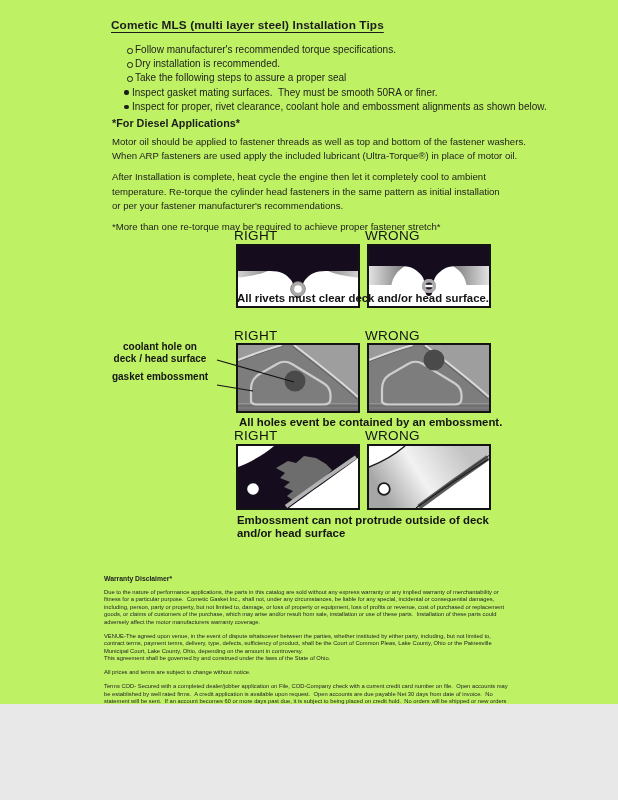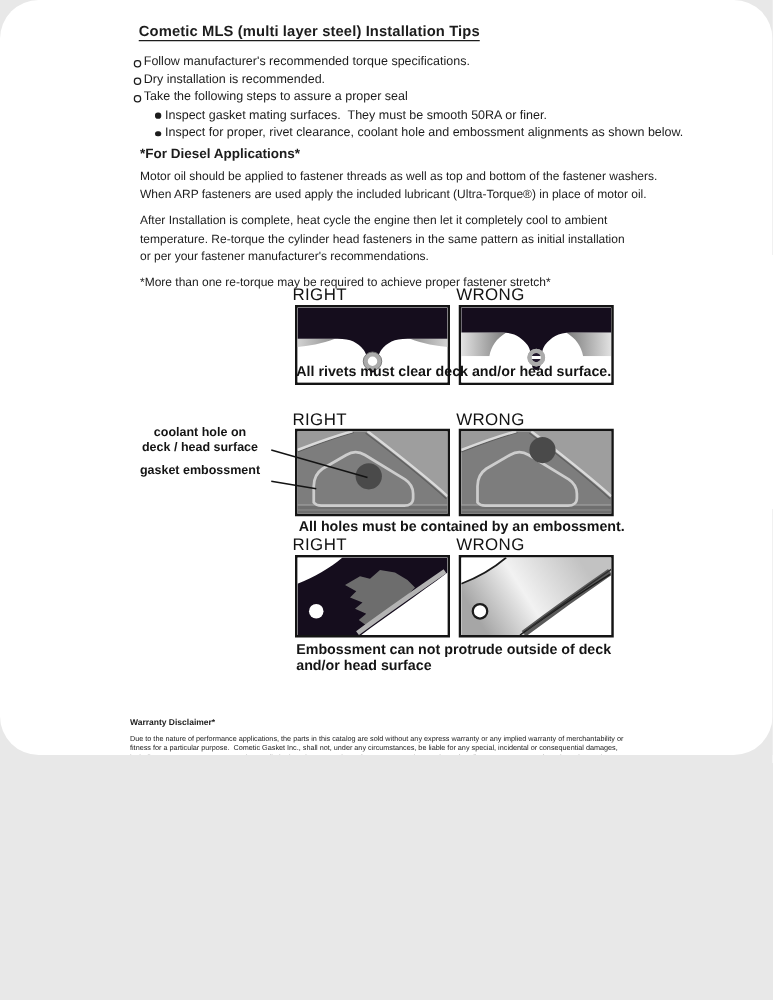--- a/index.html
+++ b/index.html
@@ -1,24 +1,24 @@
 <!DOCTYPE html>
 <html><head>
 <meta charset="utf-8">
 <style>
   html,body{margin:0;padding:0;background:#e8e8e8;}
-  .page{position:relative;width:618px;height:604px;background:#ffffff;overflow:hidden;
-        font-family:"Liberation Sans","DejaVu Sans",sans-serif;color:#1c1c1c;margin:0 auto;border-radius:31px;}
+  .page{position:relative;width:618px;height:704px;background:#bef264;overflow:hidden;
+        font-family:"Liberation Sans","DejaVu Sans",sans-serif;color:#1c1c1c;margin:0 auto;}
   .pre{white-space:pre;}
   
   .title{position:absolute;left:111px;top:18px;font-size:11.8px;font-weight:bold;
          text-decoration:underline;text-underline-offset:3px;letter-spacing:.1px;}
   
   .bullets{position:absolute;left:107px;top:43px;width:460px;font-size:10px;line-height:14.2px;}
-  .brow{position:relative;padding-left:8px;}
+  .brow{position:relative;padding-left:8px;margin-left:20px;}
   .brow.sub{margin-left:17px;}
   .dot{position:absolute;left:0;top:5px;width:3.5px;height:3.5px;border:1px solid #1c1c1c;border-radius:50%;}
   .dot.filled{background:#1c1c1c;border:none;width:4.5px;height:4.5px;top:4.8px;}
   
   .diesel{position:absolute;left:112px;top:117px;width:470px;}
   .dheading{font-size:10.8px;font-weight:bold;margin-bottom:6px;}
   .dpara{font-size:9.6px;line-height:14.2px;margin-bottom:7px;}
   
   .dlabel{position:absolute;width:124px;text-align:left;font-size:13.5px;color:#121212;letter-spacing:.3px;}
   .dbox{position:absolute;width:120px;border:2px solid #141414;background:#fff;line-height:0;}
@@ -159,21 +159,21 @@
       <path d="M13,57 V44 C13,38 15,33.5 20,30 L39,19 C44,16 49,16 54,19 L86,38.5 C90.5,41.5 92.5,45.5 92.5,50 V53.5 C92.5,57.5 89.5,59.5 85.5,59.5 H19 C15,59.5 13,57 13,57 Z" fill="none" stroke="#cdcdcd" stroke-width="2.2" stroke-linejoin="round"></path>
       <circle cx="65" cy="15" r="10.5" fill="#4a4a4a"></circle>
     </svg>
   </div>
 
   <svg class="leaders" width="200" height="64" viewBox="0 0 200 64">
     <line x1="113" y1="22" x2="190" y2="44" stroke="#131313" stroke-width="1.2"></line>
     <line x1="113" y1="47" x2="149" y2="53" stroke="#131313" stroke-width="1.2"></line>
   </svg>
 
-  <div class="dcap" style="left:239px;top:416px;">All holes must be contained by an embossment.</div>
+  <div class="dcap" style="left:239px;top:416px;">All holes event be contained by an embossment.</div>
 
   <div class="dlabel" style="left:234px;top:428px;">RIGHT</div>
   <div class="dlabel" style="left:365px;top:428px;">WRONG</div>
 
   <div class="dbox" style="left:236px;top:444px;">
     <svg width="120" height="62" viewBox="0 0 120 62">
       <rect x="0" y="0" width="120" height="62" fill="#ffffff"></rect>
       <path d="M36,0 H120 V12 C96,30 71,47 51,62 H0 V21 C13,16 26,8.5 36,0 Z" fill="#150d1d"></path>
       <path d="M38,22 L50,15 L58,17 L66,10 L78,12 L88,18 L94,24 C84,35 69,47 56,55 L49,50 L55,45 L46,41 L52,36 L42,32 L47,27 Z" fill="#6d6d6d"></path>
       <path d="M48,60.5 C69,45 94,27.5 118,11" fill="none" stroke="#b3b3b3" stroke-width="3.8"></path>

